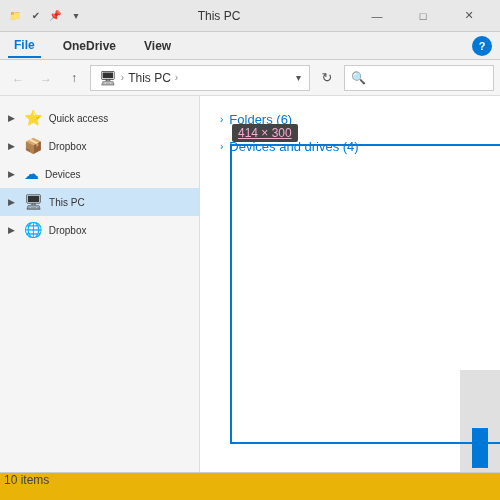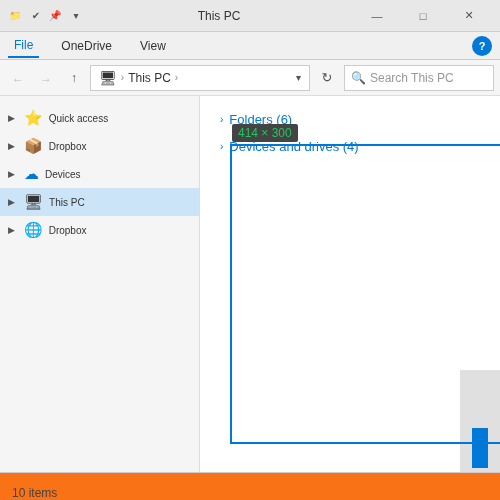--- a/index.html
+++ b/index.html
@@ -67,20 +67,21 @@
       align-items: center;
       padding: 0 8px;
       gap: 16px;
       border-bottom: 1px solid #ccc;
     }
     .ribbon-tab {
       font-size: 12px;
       color: #333;
       padding: 4px 6px;
       cursor: pointer;
+      font-weight: bold;
     }
     .ribbon-tab.active {
       border-bottom: 2px solid #0078d7;
       color: #0078d7;
     }
     .help-btn {
       margin-left: auto;
       width: 20px;
       height: 20px;
       border-radius: 50%;
@@ -231,34 +232,35 @@
       height: 300px;
       border: 2px solid #0078d7;
       pointer-events: none;
       z-index: 10;
     }
     .size-tooltip {
       position: absolute;
       top: -22px;
       left: 0;
       background: #444;
-      color: #22c55e;
+      color: #f9a8d4;
       font-size: 12px;
       padding: 2px 6px;
       border-radius: 2px;
+      text-decoration: underline;
     }
 
     
     .status-bar {
       height: 28px;
-      background: #f97316;
+      background: #eab308;
       border-top: 1px solid #ccc;
       display: flex;
-      align-items: flex-end;
-      padding: 0 12px;
+      align-items: flex-start;
+      padding: 0 4px;
       font-size: 12px;
       color: #444;
       position: absolute;
       bottom: 0;
       left: 0;
       right: 0;
     }
 
     
     .right-panel {
@@ -315,21 +317,20 @@
     <span class="path-chevron">›</span>
     <span>This PC</span>
     <span class="path-chevron">›</span>
     <div style="margin-left:auto; display:flex; align-items:center;">
       <span style="font-size:10px; color:#555;">▾</span>
     </div>
   </div>
   <div class="refresh-btn">↻</div>
   <div class="search-box">
     <span class="search-icon">🔍</span>
-    <span style="font-size:12px; color:#999;">Search This PC</span>
   </div>
 </div>
 
 <div class="main-content">
 
   <div class="sidebar">
     <div class="sidebar-item">
       <span class="expand-arrow">▶</span>
       <span class="sidebar-icon">⭐</span>
       <span class="sidebar-label">Quick access</span>

